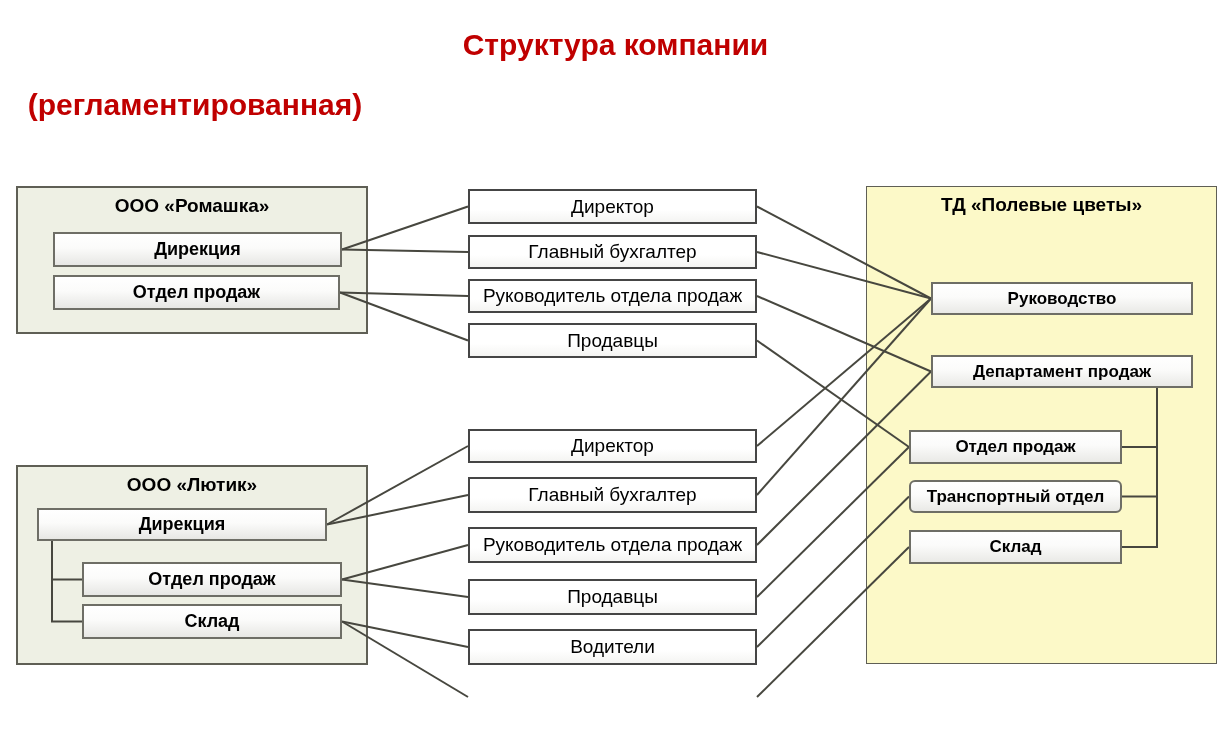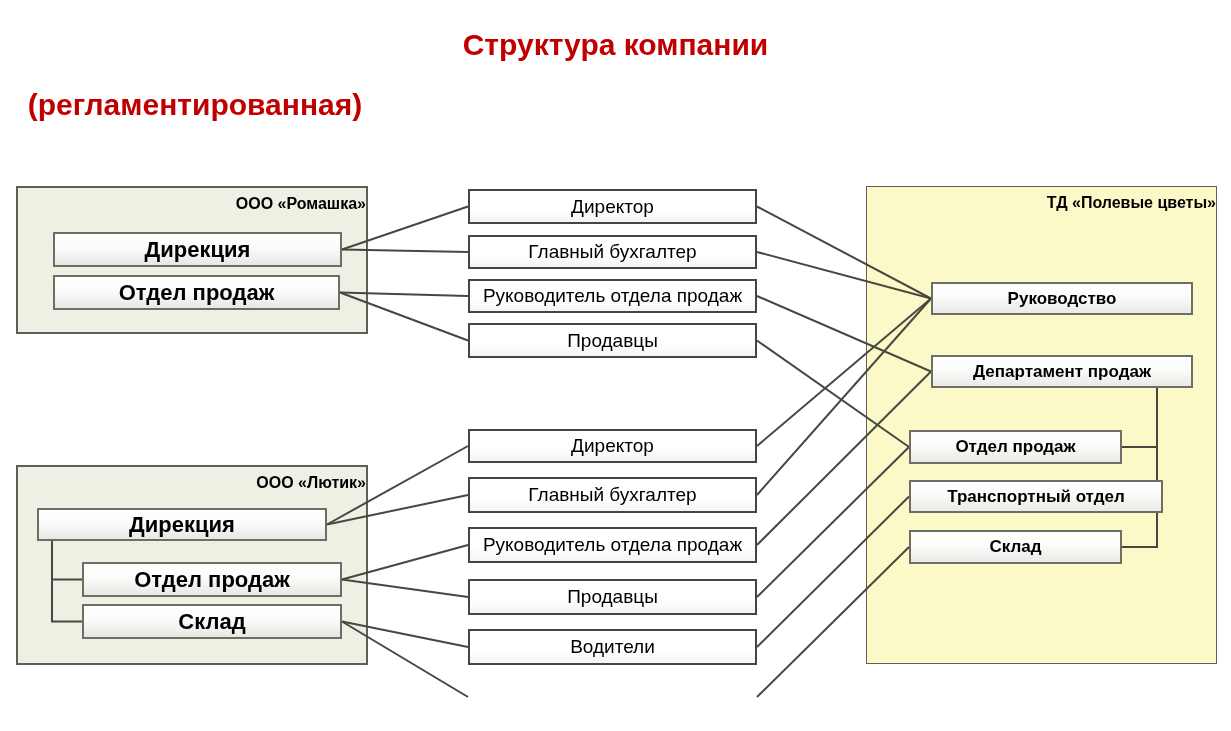--- a/index.html
+++ b/index.html
@@ -13,30 +13,30 @@
     font-size:30px;font-weight:bold;color:#c00000;z-index:1;
   }
   .colhead{
     position:absolute;text-align:center;font-size:30px;font-weight:bold;color:#c00000;
     line-height:33px;z-index:1;
   }
   .panel{position:absolute;border:2px solid #5f5f55;box-sizing:border-box;z-index:1;}
   .panel.green{background:#eef0e4;}
   .panel.yellow{background:#fcf9c8;border-width:1.5px;}
   .panel-title{
-    position:absolute;left:0;width:100%;top:7px;text-align:right;
-    font-size:16px;font-weight:bold;
+    position:absolute;left:0;width:100%;top:7px;text-align:center;
+    font-size:19px;font-weight:bold;
   }
   .node{
     position:absolute;box-sizing:border-box;z-index:3;
     display:flex;align-items:center;justify-content:center;text-align:center;
     white-space:nowrap;
   }
   .gnode{
-    border:2px solid #6e6e66;font-size:22px;font-weight:bold;
+    border:2px solid #6e6e66;font-size:18px;font-weight:bold;
     background:linear-gradient(180deg,#ffffff 0%,#fbfbfa 45%,#e7e7e4 100%);
   }
   .mnode{
     border:2px solid #454545;font-size:19px;font-weight:normal;
     background:linear-gradient(180deg,#ffffff 0%,#ffffff 60%,#f4f4f2 100%);
   }
   .ynode{
     border:2px solid #6e6e66;font-size:17px;font-weight:bold;
     background:linear-gradient(180deg,#ffffff 0%,#fbfbfa 45%,#e9e9e6 100%);
   }
@@ -107,16 +107,16 @@
 
   <div class="node mnode" style="left:468px;top:429px;width:289px;height:34px;">Директор</div>
   <div class="node mnode" style="left:468px;top:477px;width:289px;height:36px;">Главный бухгалтер</div>
   <div class="node mnode" style="left:468px;top:527px;width:289px;height:36px;">Руководитель отдела продаж</div>
   <div class="node mnode" style="left:468px;top:579px;width:289px;height:36px;">Продавцы</div>
   <div class="node mnode" style="left:468px;top:629px;width:289px;height:36px;">Водители</div>
 
   <div class="node ynode" style="left:931px;top:282px;width:262px;height:33px;">Руководство</div>
   <div class="node ynode" style="left:931px;top:355px;width:262px;height:33px;">Департамент продаж</div>
   <div class="node ynode" style="left:909px;top:430px;width:213px;height:34px;">Отдел продаж</div>
-  <div class="node ynode" style="left:909px;top:480px;width:254px;height:33px;">Транспортный отдел</div>
+  <div class="node ynode" style="left:909px;top:480px;width:213px;height:33px;border-radius:6px;">Транспортный отдел</div>
   <div class="node ynode" style="left:909px;top:530px;width:213px;height:34px;">Склад</div>
 
 </div>
 
 </body></html>

